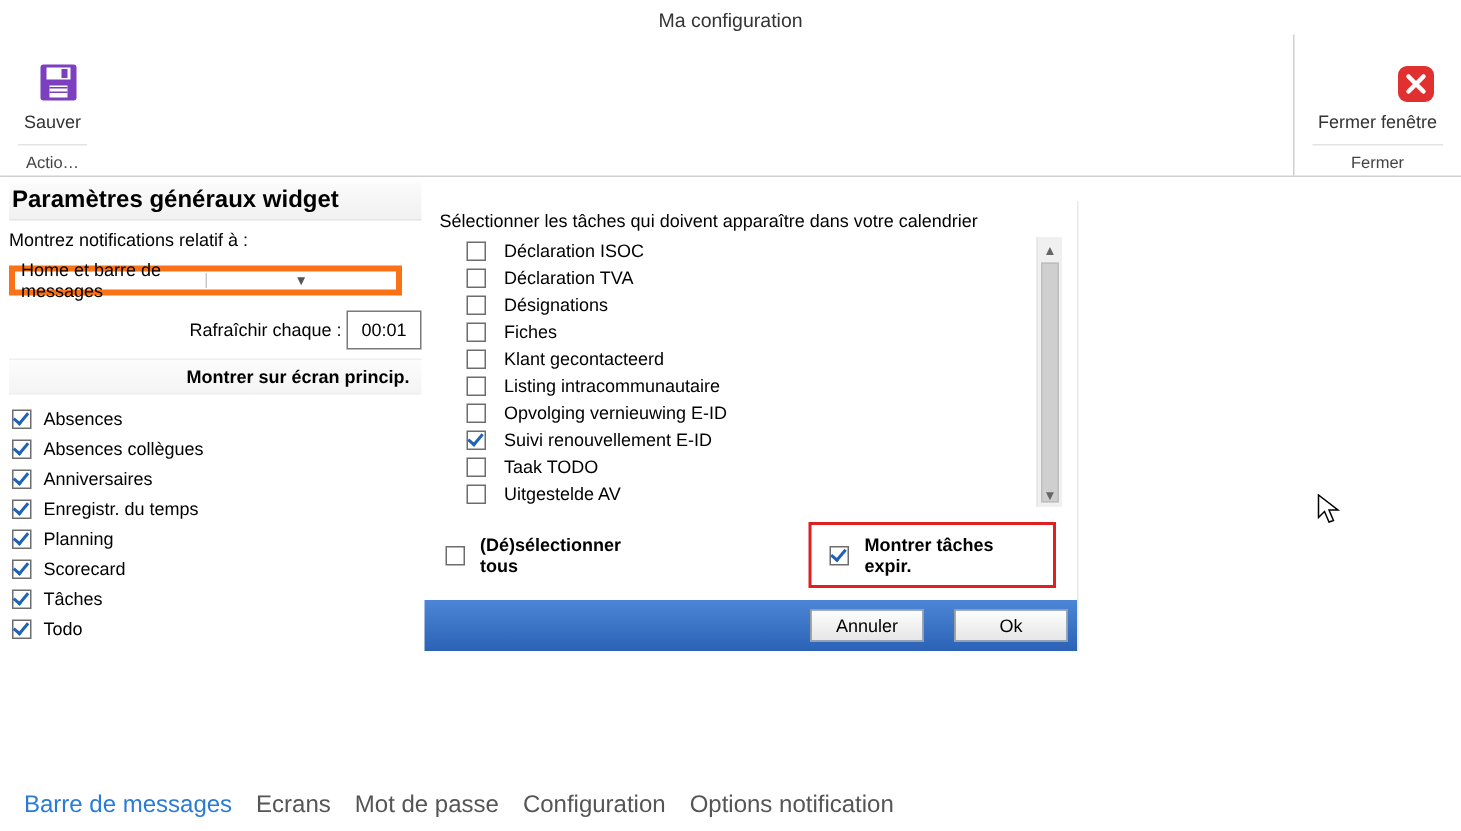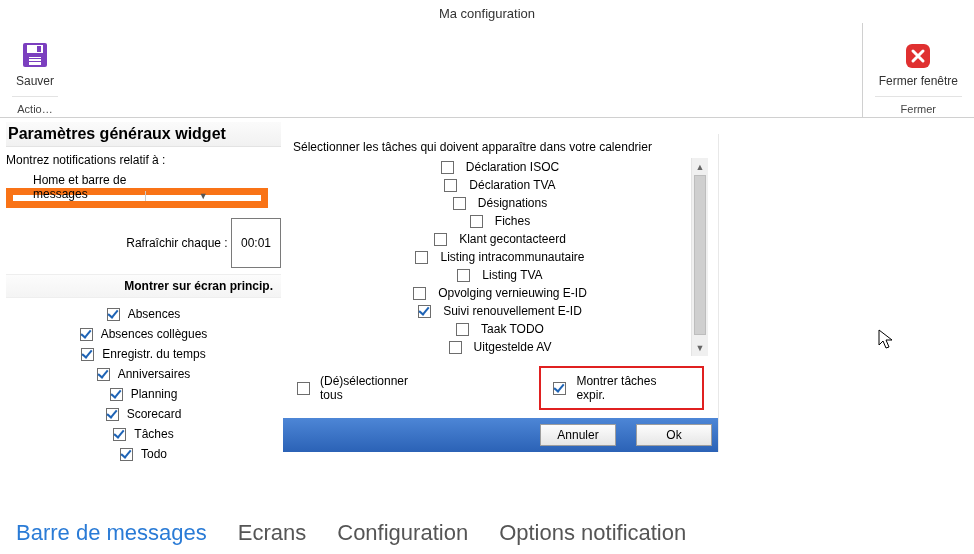--- a/index.html
+++ b/index.html
@@ -31,21 +31,21 @@
     flex-direction: column;
     align-items: center;
     justify-content: flex-end;
     padding: 0 12px 2px;
     min-width: 70px;
   }
   .ribbon-group-right { border-left: 1px solid #d0d0d0; }
   .ribbon-btn {
     display: flex;
     flex-direction: column;
-    align-items: center;
+    align-items: flex-end;
     gap: 4px;
     padding: 4px;
     cursor: pointer;
   }
   .ribbon-label { font-size: 12px; color: #333; }
   .ribbon-section-label {
     font-size: 11px;
     color: #444;
     padding-top: 6px;
     width: 100%;
@@ -67,62 +67,60 @@
   .section-header {
     font-weight: bold;
     font-size: 16px;
     background: linear-gradient(#fbfbfb, #f1f1f1);
     padding: 3px 2px;
     border-bottom: 1px solid #e3e3e3;
   }
   .field-row { margin: 6px 0; }
   .select-wrap {
     display: inline-flex;
-    align-items: flex-end;
-    border: 7px solid #f97316;
+    align-items: center;
+    border: 4px solid #f97316;
     height: 20px;
     width: 262px;
     background: #fff;
-    padding-left: 16px;
   }
   .select-wrap span { padding: 0 4px; flex: 1; }
   .select-caret {
     width: 16px;
     text-align: center;
     border-left: 1px solid #c8c8c8;
     color: #555;
     font-size: 9px;
   }
   .refresh-row {
     text-align: right;
     margin: 10px 0 6px;
   }
   .refresh-input {
     display: inline-block;
     border: 1px solid #7a7a7a;
     width: 50px;
-    padding: 17px 4px;
+    padding: 5px 4px;
     text-align: center;
     font-size: 12px;
   }
   .subheader {
     text-align: right;
     font-weight: bold;
     padding: 4px 8px 4px 0;
     border-top: 1px solid #eee;
     border-bottom: 1px solid #eee;
     background: linear-gradient(#fcfcfc, #f4f4f4);
     margin-bottom: 6px;
   }
   .check-list .item {
     display: flex;
     align-items: center;
     gap: 8px;
     padding: 3px 2px;
-    justify-content: center;
   }
   .cb {
     width: 13px; height: 13px;
     border: 1px solid #6d6d6d;
     background: #fff;
     position: relative;
     flex-shrink: 0;
   }
   .cb.checked::after {
     content: "";
@@ -175,21 +173,21 @@
     height: 160px;
     background: #cfcfcf;
     border: 1px solid #bdbdbd;
   }
   .dialog-options {
     display: flex;
     align-items: center;
     padding: 10px 4px 8px;
     gap: 10px;
   }
-  .dialog-options .item { display: flex; align-items: center; gap: 10px; }
+  .dialog-options .item { display: flex; align-items: center; gap: 10px; font-weight: bold; }
   .highlight-box {
     border: 2px solid #e02020;
     padding: 6px 24px 6px 12px;
     display: flex;
     align-items: center;
     gap: 10px;
     margin-left: 106px;
   }
   .dialog-footer {
     background: linear-gradient(#4d86d6, #2b62b6);
@@ -207,22 +205,22 @@
     display: inline-flex;
     align-items: center;
     justify-content: center;
   }
 
   .footer-tabs {
     position: absolute;
     bottom: 8px;
     left: 16px;
     display: flex;
-    gap: 31px;
-    font-size: 22px;
+    gap: 16px;
+    font-size: 16px;
     color: #555;
   }
   .footer-tabs .tab { cursor: pointer; }
   .footer-tabs .active { color: #2a7bd6; }
 
   .cursor {
     position: absolute;
     left: 878px;
     top: 329px;
     pointer-events: none;
@@ -282,25 +280,25 @@
         <div class="item">
           <span class="cb checked"></span>
           <span>Absences</span>
         </div>
         <div class="item">
           <span class="cb checked"></span>
           <span>Absences collègues</span>
         </div>
         <div class="item">
           <span class="cb checked"></span>
+          <span>Anniversaires</span>
+        </div>
+        <div class="item">
+          <span class="cb checked"></span>
           <span>Enregistr. du temps</span>
-        </div>
-        <div class="item">
-          <span class="cb checked"></span>
-          <span>Anniversaires</span>
         </div>
         <div class="item">
           <span class="cb checked"></span>
           <span>Planning</span>
         </div>
         <div class="item">
           <span class="cb checked"></span>
           <span>Scorecard</span>
         </div>
         <div class="item">
@@ -336,24 +334,20 @@
               <span class="cb"></span>
               <span>Fiches</span>
             </div>
             <div class="item">
               <span class="cb"></span>
               <span>Klant gecontacteerd</span>
             </div>
             <div class="item">
               <span class="cb"></span>
               <span>Listing intracommunautaire</span>
-            </div>
-            <div class="item">
-              <span class="cb"></span>
-              <span>Listing TVA</span>
             </div>
             <div class="item">
               <span class="cb"></span>
               <span>Opvolging vernieuwing E-ID</span>
             </div>
             <div class="item">
               <span class="cb checked"></span>
               <span>Suivi renouvellement E-ID</span>
             </div>
             <div class="item">
@@ -388,19 +382,20 @@
     <div class="dialog-footer">
       <div class="dlg-btn">Annuler</div>
       <div class="dlg-btn">Ok</div>
     </div>
   </div>
 </div>
 
 <div class="footer-tabs" id="footer-tabs">
     <span class="tab active">Barre de messages</span>
     <span class="tab">Ecrans</span>
+    <span class="tab">Mot de passe</span>
     <span class="tab">Configuration</span>
     <span class="tab">Options notification</span>
   </div>
 
 <svg class="cursor" width="18" height="22" viewBox="0 0 18 22">
   <path d="M1 1 L1 16 L5 12 L8 19 L11 18 L8 11 L14 11 Z" fill="#fff" stroke="#000" stroke-width="1"></path>
 </svg>
 
 </body></html>

